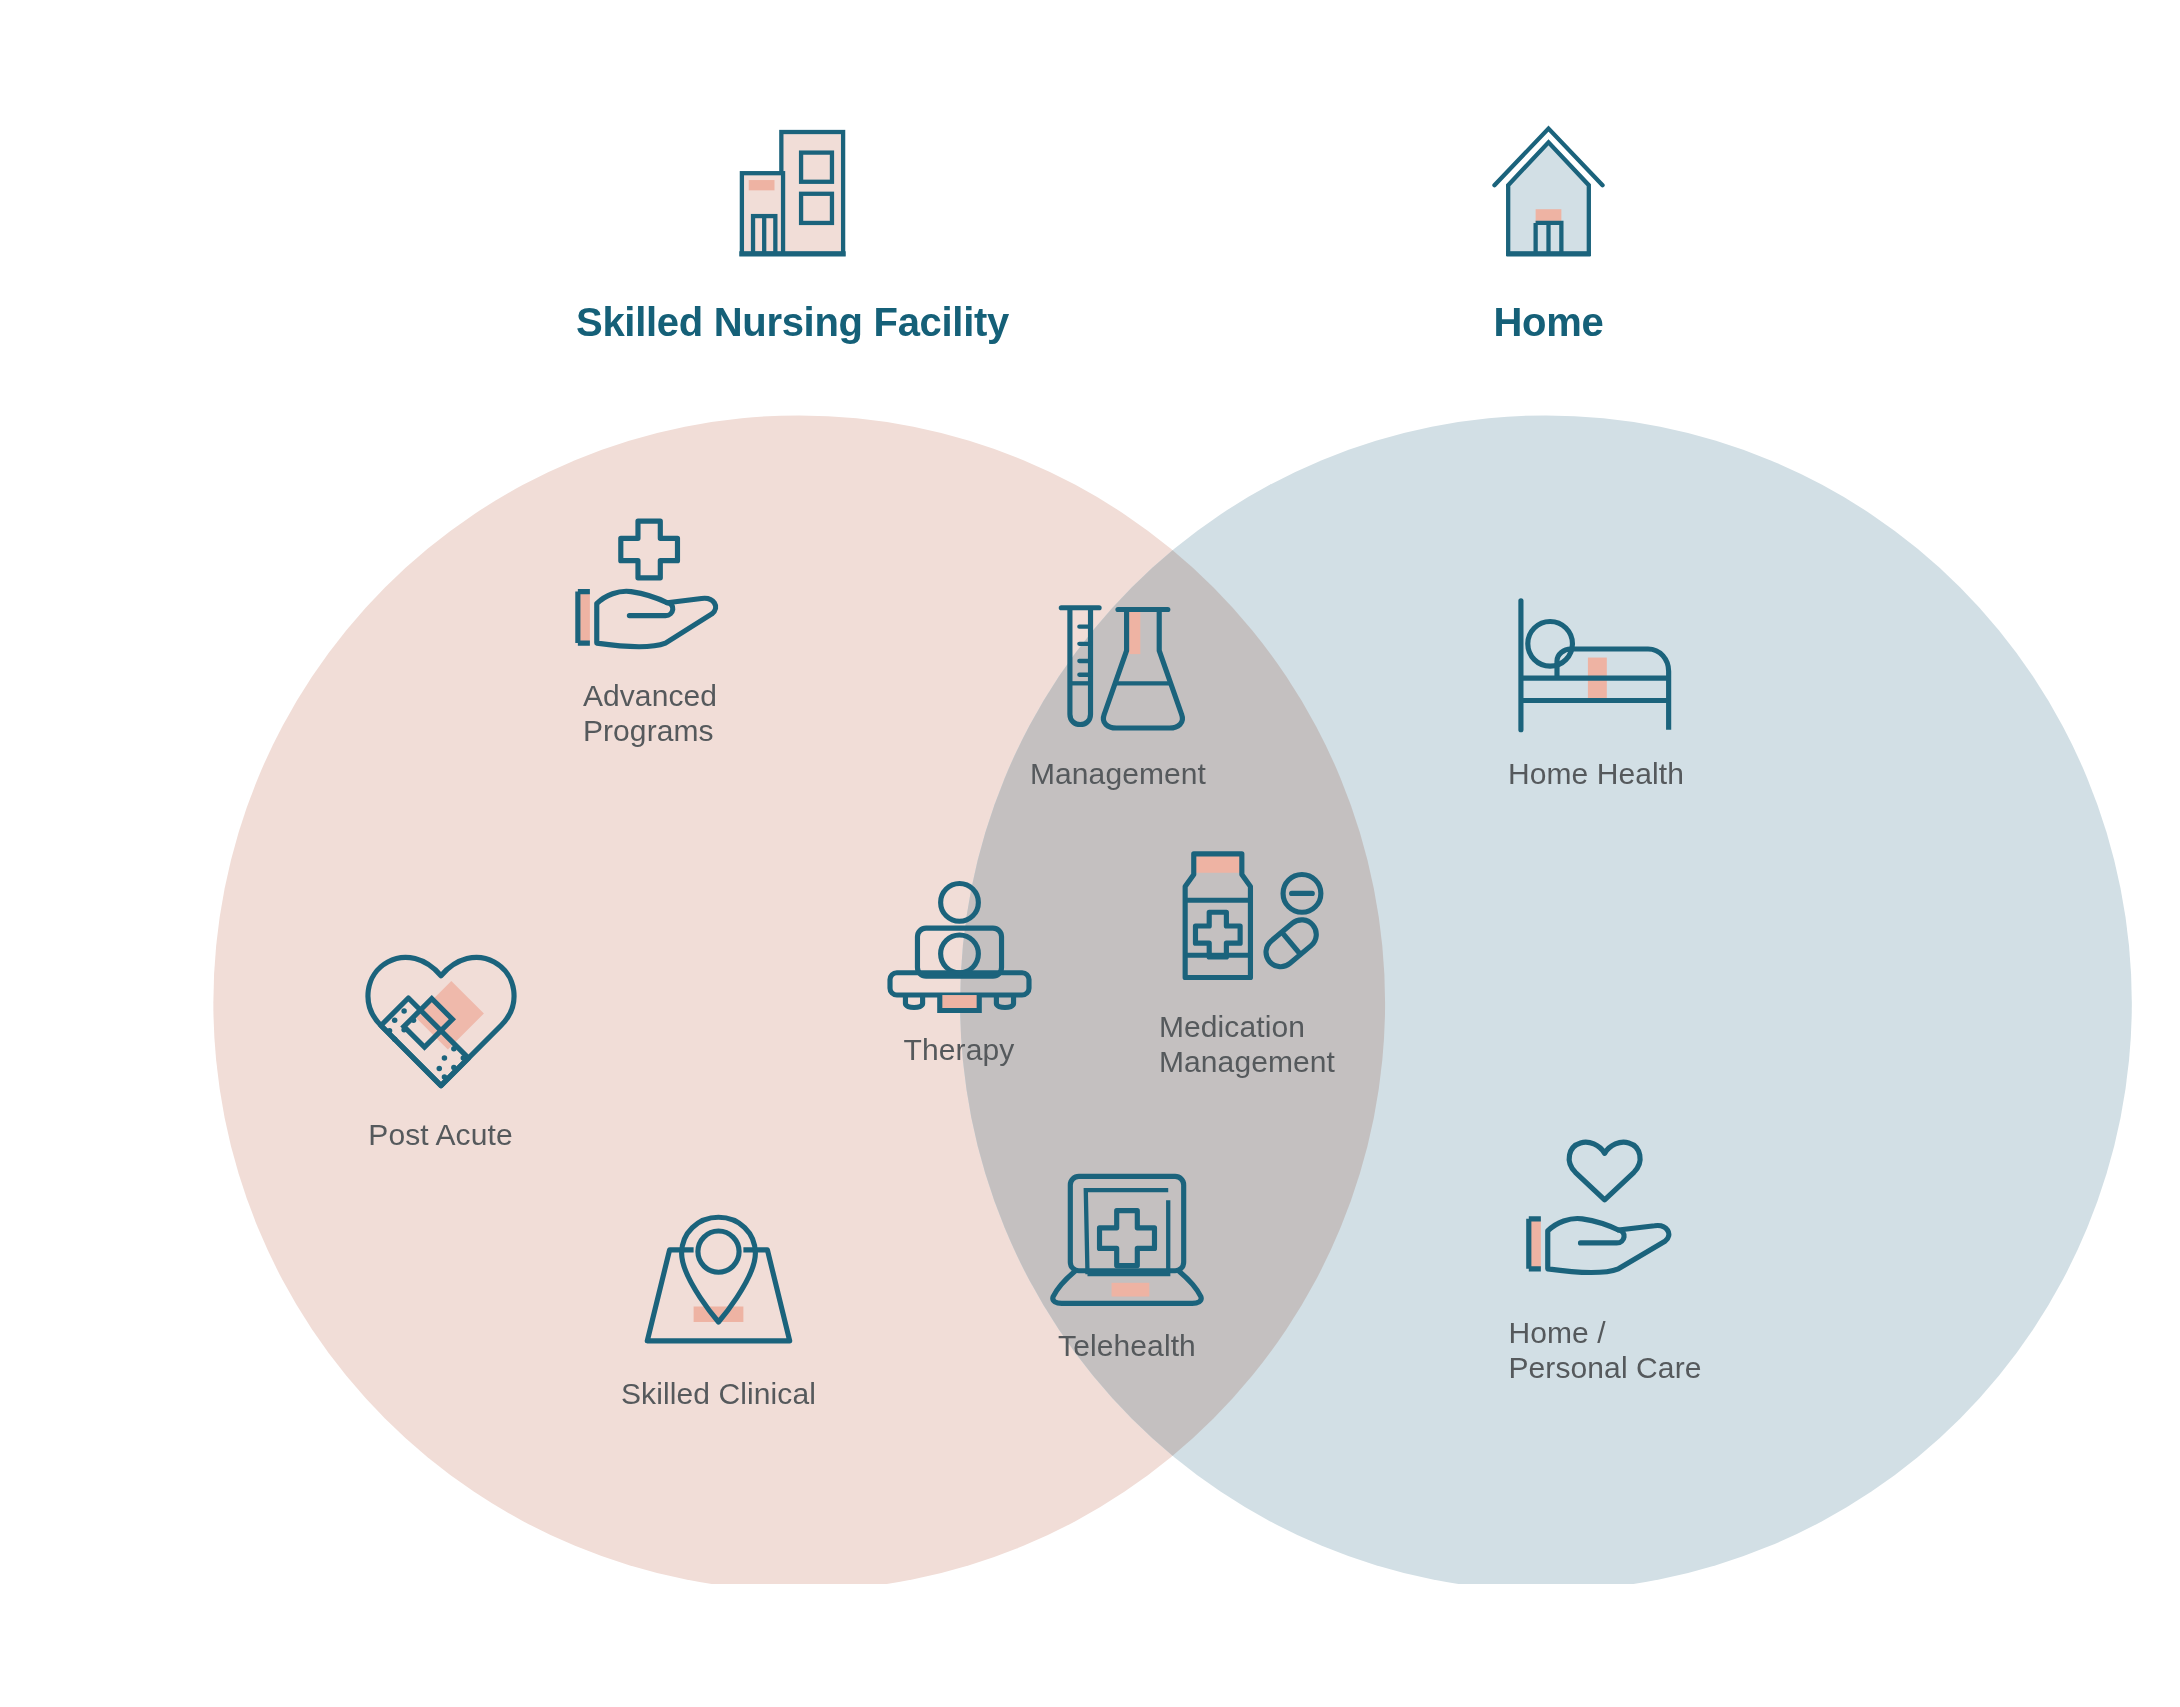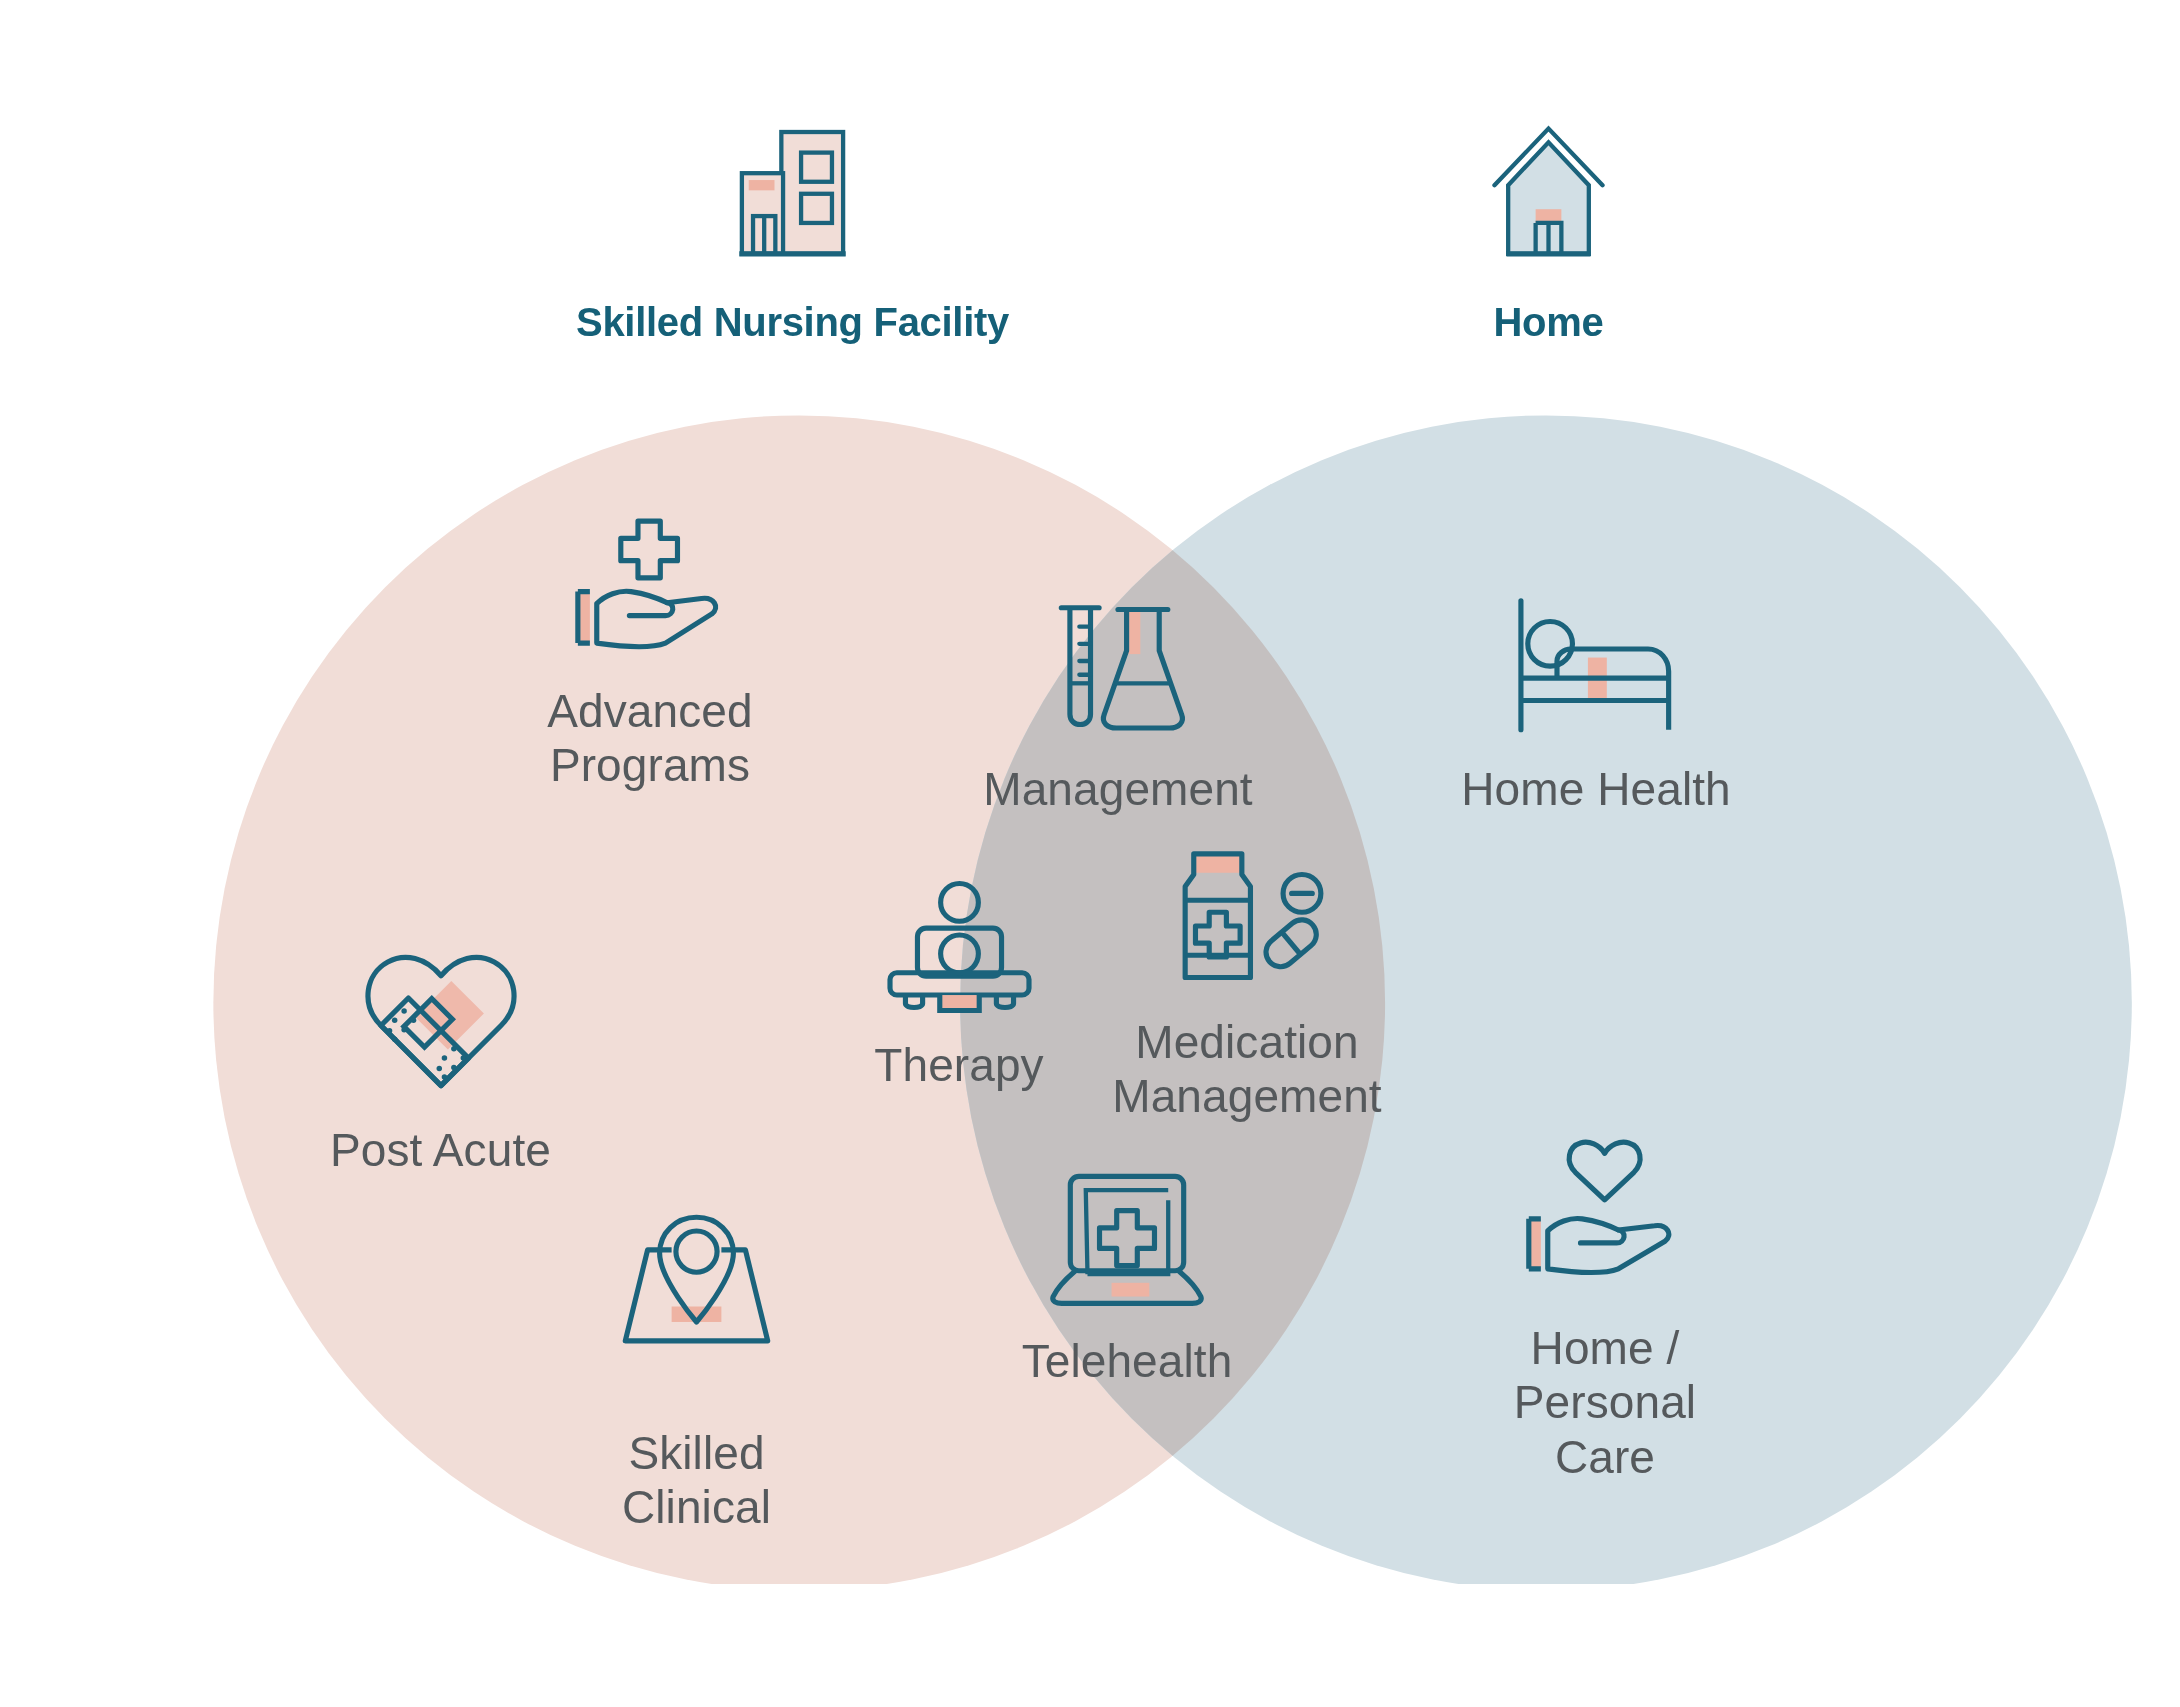--- a/index.html
+++ b/index.html
@@ -23,28 +23,28 @@
   #hdr-home{left:1230px;top:120px;width:637px;}
   .header-icon{height:163px;display:flex;align-items:flex-end;justify-content:center;}
 
   
   #venn{position:absolute;left:0;top:379px;width:2180px;height:1205px;}
 
   
   .item{position:absolute;display:flex;flex-direction:column;align-items:center;}
   .item .ic{display:flex;align-items:flex-end;justify-content:center;}
   .item .lbl{
-    margin-top:22px;text-align:center;color:#55595c;
-    font-size:46px;line-height:1.18;white-space:pre-line;letter-spacing:0.1px;
+    margin-top:16px;color:#55595c;
+    font-size:30px;line-height:1.18;white-space:pre-line;letter-spacing:0.1px;
   }
 
   
   #it-advanced{left:508px;top:516px;width:284px;}
   #it-postacute{left:303px;top:938px;width:275px;}
-  #it-clinical{left:550px;top:1205px;width:293px;gap:44px;}
+  #it-clinical{left:572px;top:1205px;width:293px;}
   
   #it-diagnostics{left:989px;top:594px;width:258px;}
   #it-therapy{left:847px;top:878px;width:224px;}
   #it-medication{left:1118px;top:847px;width:258px;}
   #it-telehealth{left:1002px;top:1166px;width:250px;}
   
   #it-homehealth{left:1454px;top:594px;width:284px;}
   #it-personalcare{left:1463px;top:1136px;width:284px;gap:12px;}
 </style>
 </head>

